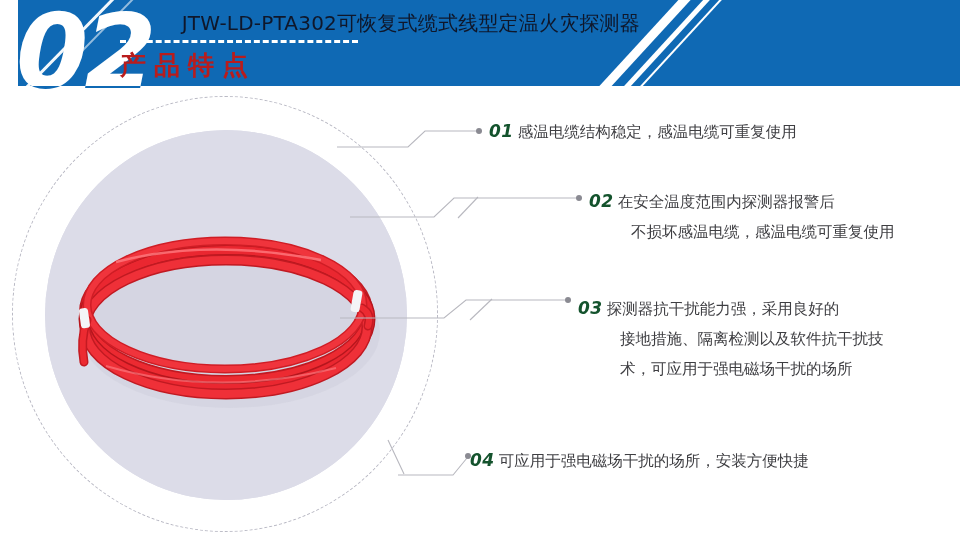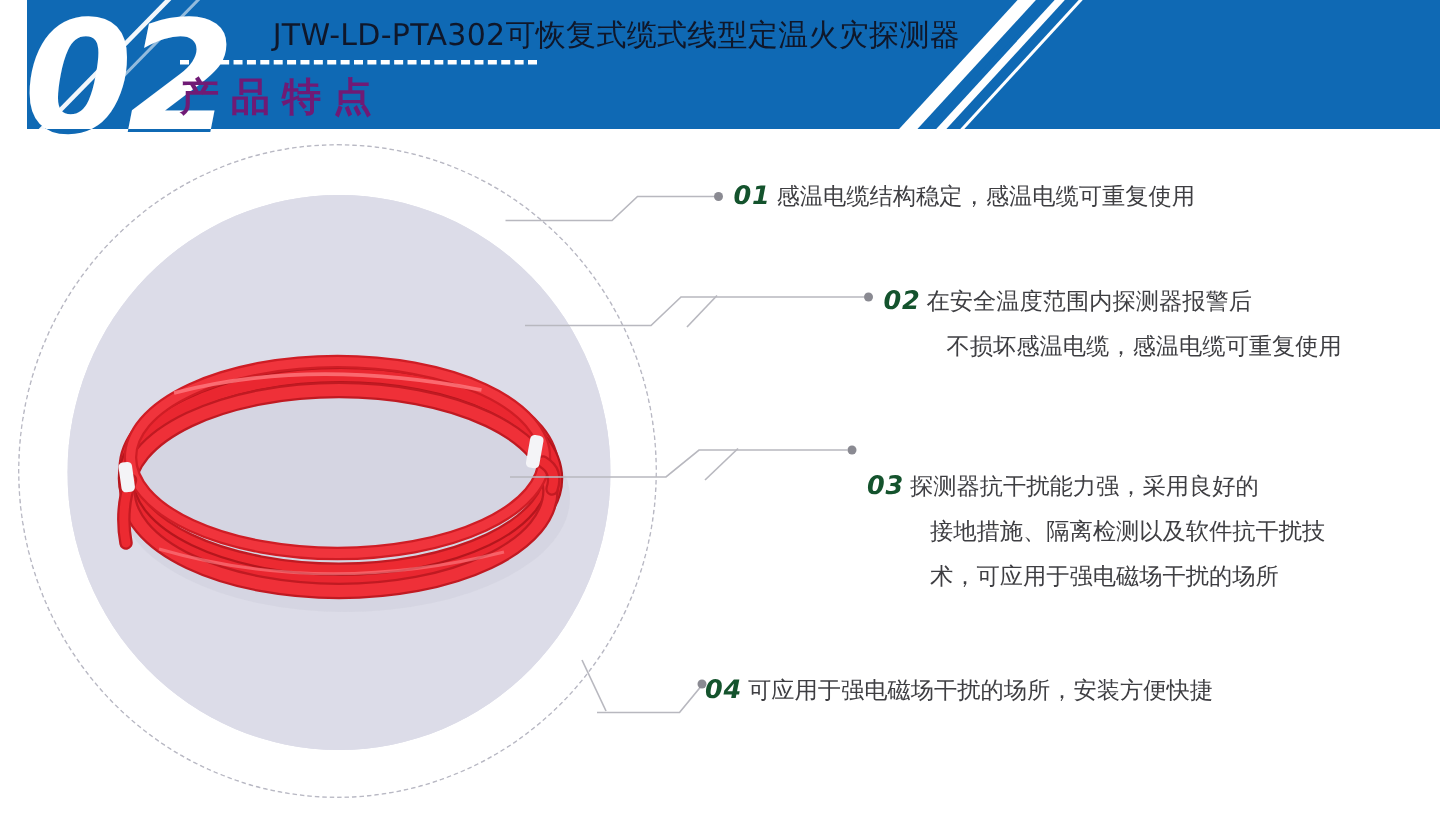--- a/index.html
+++ b/index.html
@@ -41,21 +41,21 @@
     text-align: right;
   }
   #header-dashed-rule {
     margin-top: 4px;
     width: 238px;
     height: 0;
     border-top: 3px dashed #ffffff;
   }
   #section-heading {
     margin-top: 7px;
-    color: #701a75;
+    color: #b91c1c;
     font-size: 26px;
     line-height: 30px;
     font-weight: 700;
     letter-spacing: 8px;
     white-space: nowrap;
   }
 
   
   #product-figure {
     position: absolute;
@@ -117,21 +117,21 @@
     font-size: 17px;
     color: #14532d;
     margin-right: 4px;
     letter-spacing: 0.5px;
   }
   .feature-line { display: block; }
   .feature-line.indented { padding-left: 42px; }
 
   #feature-1 { left: 489px; top: 116px; }
   #feature-2 { left: 589px; top: 186px; }
-  #feature-3 { left: 578px; top: 293px; margin-top: 16px; }
+  #feature-3 { left: 578px; top: 293px; }
   #feature-4 { left: 470px; top: 445px; }
 </style>
 </head>
 <body>
 
 <div id="header-band">
   <svg width="960" height="86" viewBox="0 0 960 86">
 
     <path d="M 18 0 L 960 0 L 960 86 L 18 86 Z" fill="#0f69b4"></path>
 

